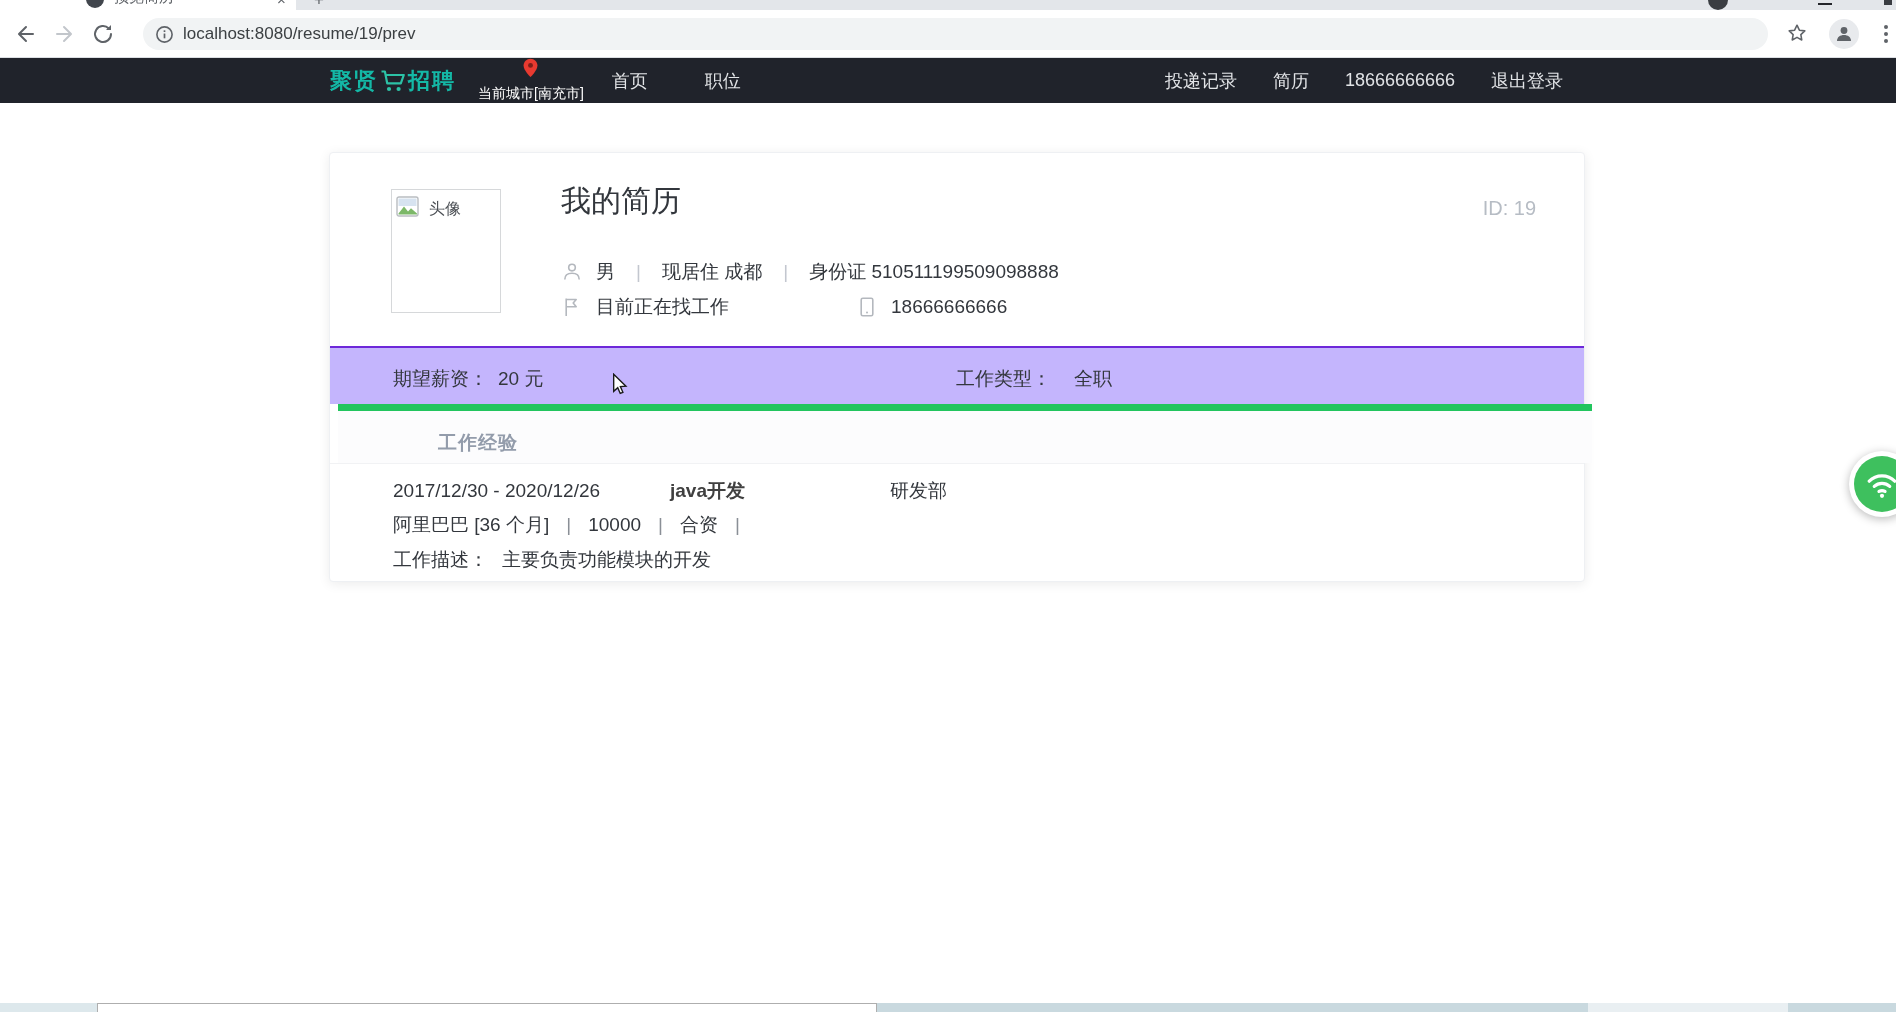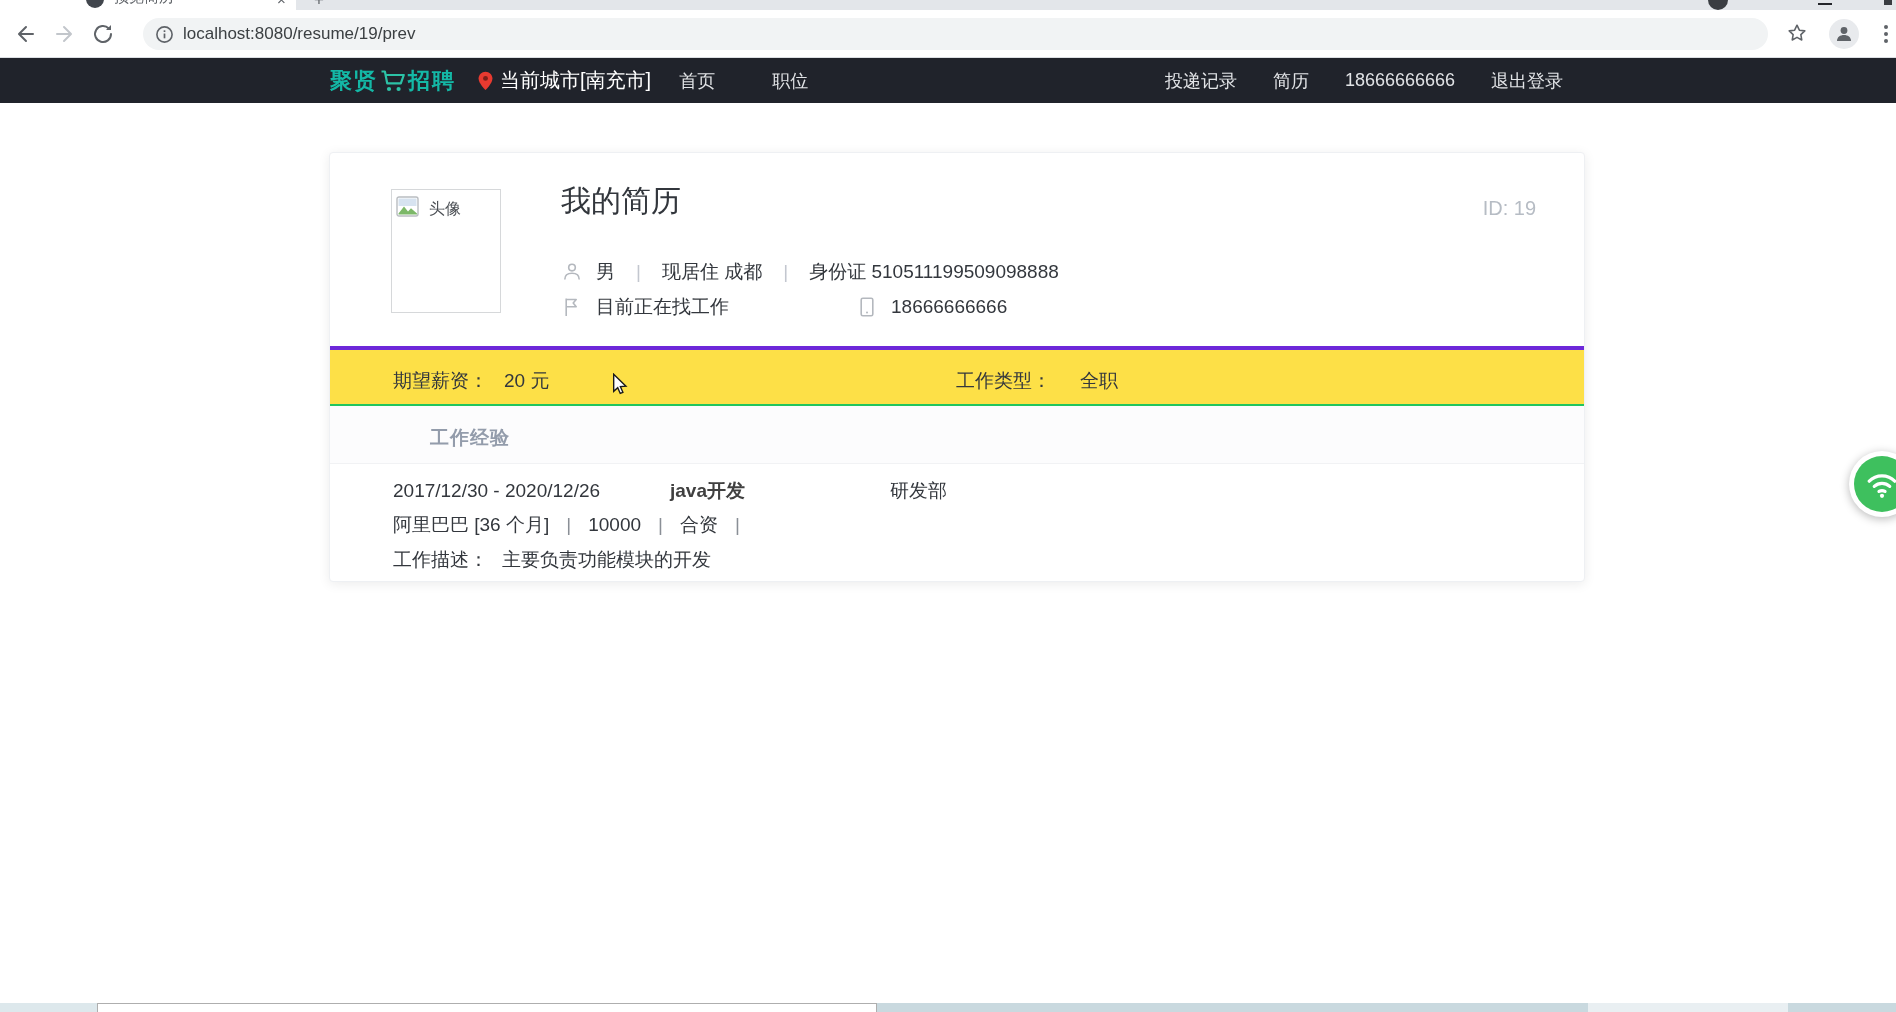--- a/index.html
+++ b/index.html
@@ -23,47 +23,47 @@
   .tool-btn { position:absolute; top:12px; width:24px; height:24px; }
   .omnibox { position:absolute; left:143px; top:8px; width:1625px; height:32px; background:#f1f3f4; border-radius:16px; display:flex; align-items:center; padding-left:12px; }
   .url { font-size:17px; color:#3c4043; margin-left:9px; white-space:nowrap; }
   .avatar-chip { position:absolute; left:1829px; top:9px; width:30px; height:30px; border-radius:50%; background:#e8eaed; display:flex; align-items:center; justify-content:center; }
 
   
   .navbar { position:absolute; top:58px; left:0; width:1896px; height:45px; background:#20232b; }
   .nav-inner { position:absolute; left:330px; top:0; width:1233px; height:45px; display:flex; align-items:center; }
   .logo { display:flex; align-items:center; color:#14b8a6; font-size:22px; font-weight:bold; letter-spacing:2px; cursor:pointer; }
   .logo svg { margin:0 2px; }
-  .city { display:flex; align-items:center; gap:7px; color:#fff; font-size:20px; margin-left:22px; }
+  .city { display:flex; align-items:center; gap:7px; color:#fff; font-size:14px; margin-left:22px;flex-direction:column; }
   .nav-link { color:#e2e4e7; font-size:18px; cursor:pointer; white-space:nowrap; }
   .nl-home { margin-left:28px; } .nl-jobs { margin-left:57px; }
   .nav-right { margin-left:auto; display:flex; align-items:center; gap:36px; }
 
   
   .page { position:absolute; top:103px; left:0; width:1896px; height:900px; background:#fff; }
   .card { position:absolute; left:329px; top:49px; width:1256px; height:430px; background:#fff; border:1px solid #eef0f3; border-radius:4px; box-shadow:0 2px 12px rgba(0,0,0,.08); }
   .card-header { position:relative; height:193px; }
   .avatar-box { position:absolute; left:61px; top:36px; width:110px; height:124px; border:1px solid #d6d8da; background:#fff; }
   .avatar-inner { display:flex; align-items:flex-start; gap:9px; padding:6px 0 0 4px; }
   .avatar-alt { font-size:16px; color:#4b4f54; padding-top:3px; }
   .resume-title { position:absolute; left:231px; top:28px; font-size:30px; font-weight:400; color:#32363c; }
   .resume-id { position:absolute; right:48px; top:44px; font-size:20px; color:#b6bcc4; }
   .info-line { position:absolute; left:231px; display:flex; align-items:center; font-size:19px; color:#33373d; }
   .info1 { top:106px; }
   .sep { color:#c3c7cf; margin:0 21px; }
   .info2 { top:141px; width:960px; display:grid; grid-template-columns:295px 267px auto; }
   .info-cell { display:flex; align-items:center; gap:13px; }
   .icon-slot { width:22px; display:flex; justify-content:center; }
 
-  .row-salary { position:absolute; top:193px; left:0; width:100%; height:58px; border-top:4px solid #6d28d9; background:#fde047; }
+  .row-salary { position:absolute; top:193px; left:0; width:100%; height:58px; border-top:2px solid #6d28d9; background:#c4b5fd; }
   .row-salary .pair { position:absolute; top:18px; display:flex; align-items:center; font-size:19px; color:#33373d; }
   .pair-salary { left:63px; } .pair-jobtype { left:626px;gap:13px; }
-  .pair .val { margin-left:16px; }
-
-  .row-section { position:absolute; top:251px; left:0; width:100%; height:59px; border-top:2px solid #22c55e; background:#fcfcfd; }
+  .pair .val { margin-left:10px; }
+
+  .row-section { position:absolute; top:251px; left:8px; width:100%; height:59px; border-top:7px solid #22c55e; background:#fcfcfd; }
   .section-title { position:absolute; left:100px; top:19px; font-size:19px; font-weight:bold; color:#939cab; letter-spacing:1px; }
 
   .exp-block { position:absolute; top:310px; left:0; width:100%; height:120px; border-top:1px solid #f1f2f4; padding:14px 0 0 63px; font-size:19px; color:#33373d; }
   .exp-row1 { display:grid; grid-template-columns:277px 220px auto; align-items:center; height:26px; }
   .exp-pos { font-weight:bold; color:#404040; }
   .exp-row2 { display:flex; align-items:center; height:26px; margin-top:8px; }
   .exp-sep { color:#8a8f96; margin:0 17px; }
   .exp-row3 { display:flex; align-items:center; height:26px; margin-top:9px; }
   .exp-desc { margin-left:14px; }
 

